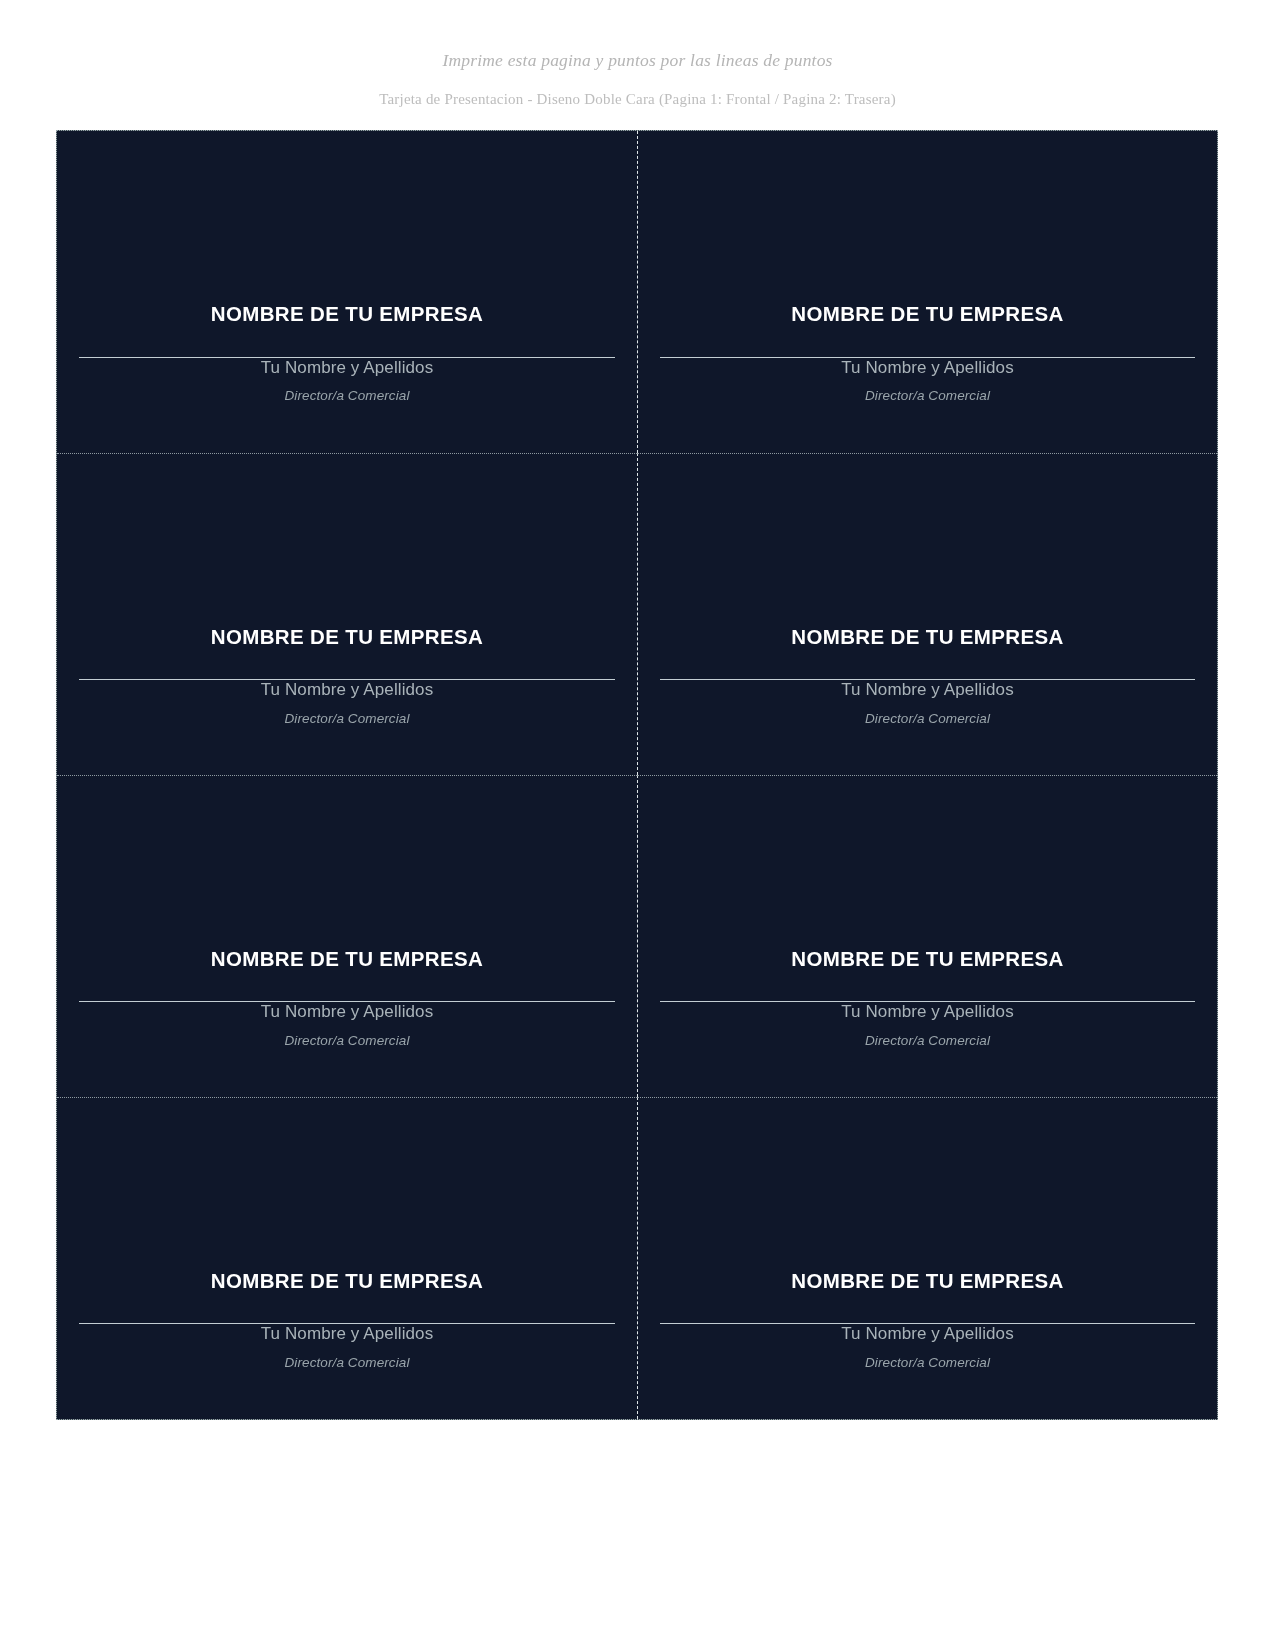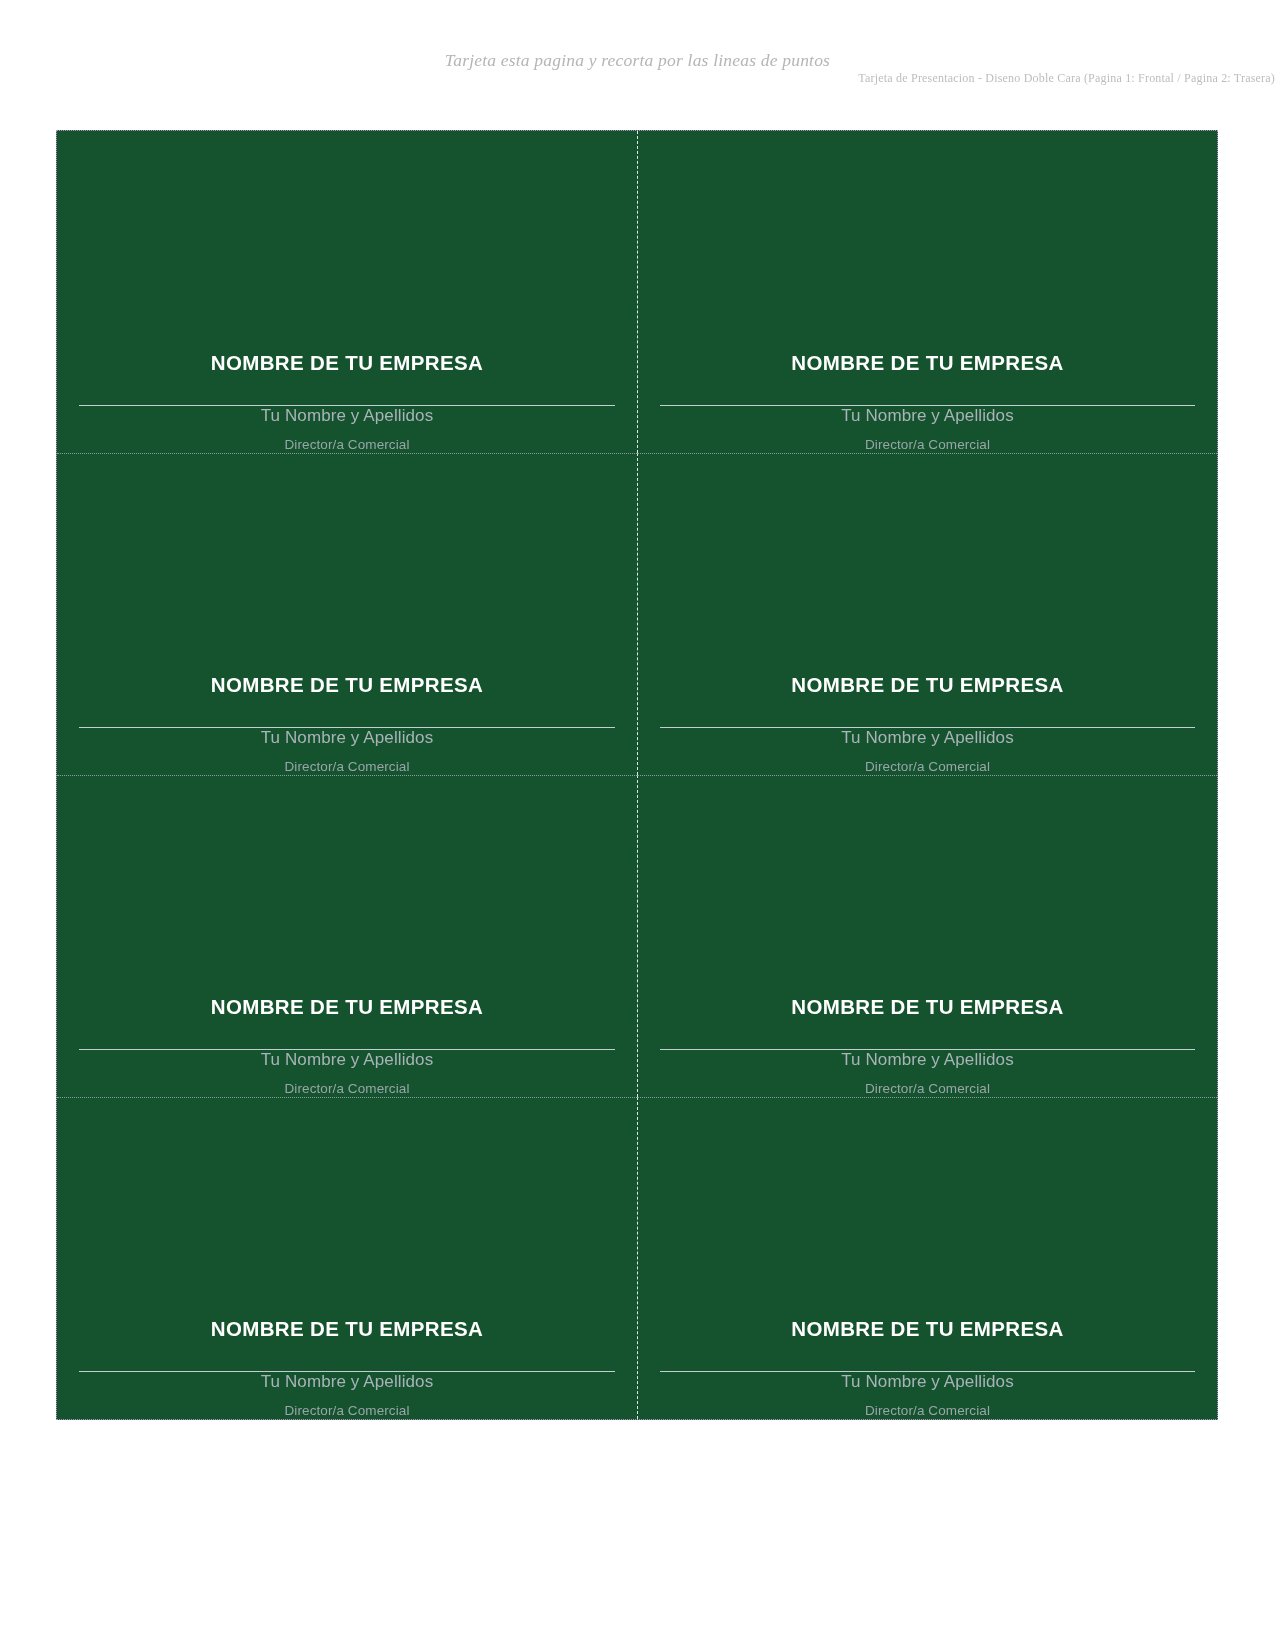--- a/index.html
+++ b/index.html
@@ -34,52 +34,51 @@
     font-family: "Liberation Serif", serif;
     font-style: italic;
     font-size: 17.5px;
     color: #b5b5b5;
     letter-spacing: 0.2px;
     line-height: 1.2;
     display: block;
   }
   .print-header-line2 {
     font-family: "Liberation Serif", serif;
-    font-size: 12px;
+    font-size: 15px;
     color: #bdbdbd;
     letter-spacing: 0.2px;
     line-height: 1.2;
     display: block;
-    margin-top: 0;
-    text-align: right;
+    margin-top: 19px;
   }
 
   
   .cards-sheet {
     position: absolute;
     left: 56px;
     top: 130px;
     width: 1162px;
     height: 1290px;
     display: grid;
     grid-template-columns: 1fr 1fr;
     grid-template-rows: repeat(4, 1fr);
     background: #39484f;
     box-sizing: border-box;
     border: 1px dotted #9aa6ac;
   }
 
   .card {
     position: relative;
-    background: #14532d;
+    background: #0f172a;
     box-sizing: border-box;
     display: flex;
     flex-direction: column;
     align-items: center;
-    justify-content: flex-end;
+    justify-content: center;
     overflow: hidden;
   }
 
   
   .card.col-right {
     border-left: 1px dashed #dfe6e9;
   }
   .card.row-2, .card.row-3, .card.row-4 {
     border-top: 1px dotted #8e9aa1;
   }
@@ -112,34 +111,35 @@
   .card-name {
     font-family: "Liberation Sans", sans-serif;
     font-size: 17px;
     color: #a9b3b9;
     line-height: 1.2;
     letter-spacing: 0.1px;
   }
 
   .card-role {
     font-family: "Liberation Sans", sans-serif;
+    font-style: italic;
     font-size: 13.5px;
     color: #9aa5ab;
     line-height: 1.2;
     margin-top: 10px;
     letter-spacing: 0.1px;
   }
 </style>
 </head>
 <body>
 
 <div class="page">
 
   <div class="print-header">
-    <span class="print-header-line1">Tarjeta esta pagina y recorta por las lineas de puntos</span>
+    <span class="print-header-line1">Imprime esta pagina y puntos por las lineas de puntos</span>
     <span class="print-header-line2">Tarjeta de Presentacion - Diseno Doble Cara (Pagina 1: Frontal / Pagina 2: Trasera)</span>
   </div>
 
   <div class="cards-sheet">
 
     <div class="card row-1 col-left">
       <div class="card-inner">
         <div class="card-company">NOMBRE DE TU EMPRESA</div>
         <div class="card-rule"></div>
         <div class="card-name">Tu Nombre y Apellidos</div>

